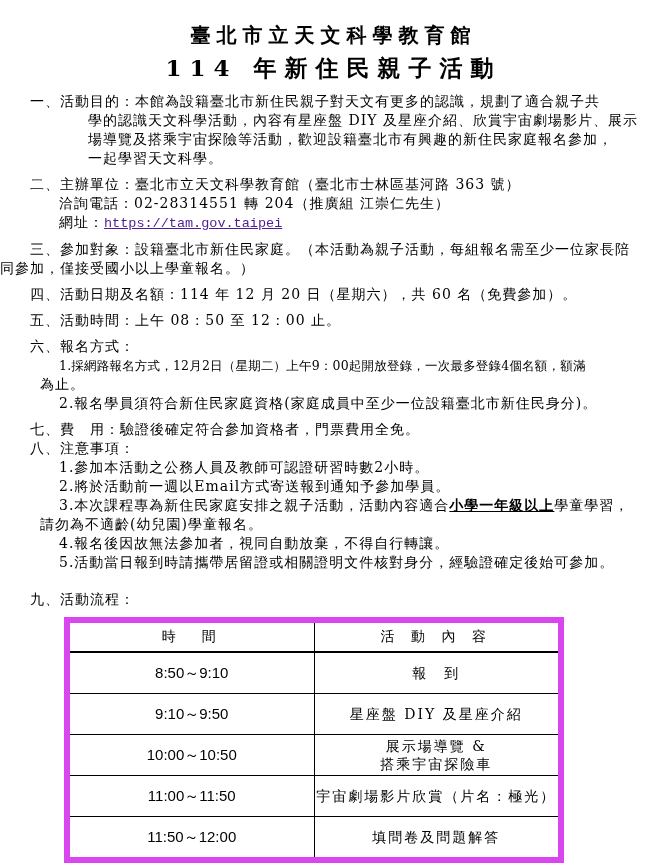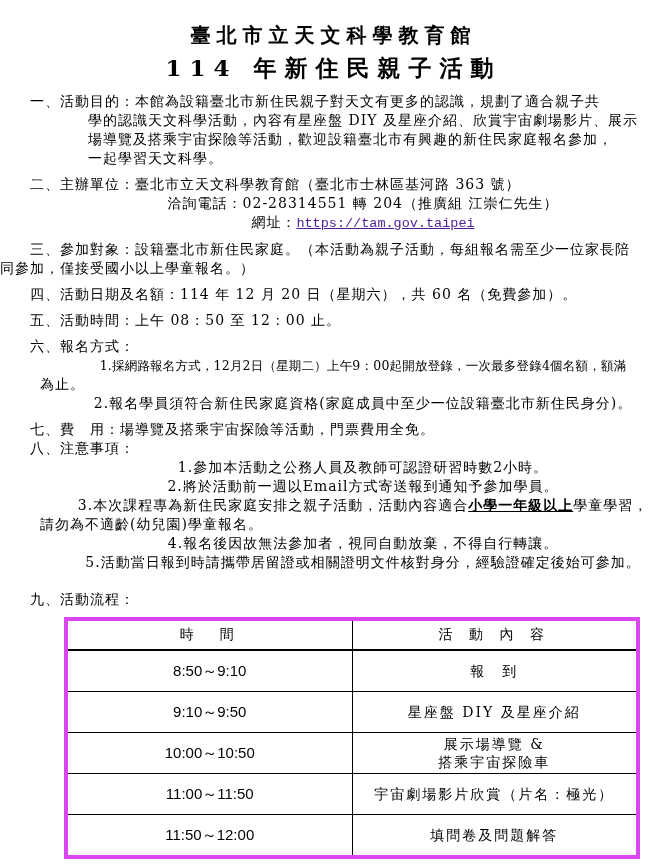--- a/index.html
+++ b/index.html
@@ -20,32 +20,32 @@
   .section.gap-first{margin-top:3px;}
   .section.gap-none{margin-top:0;}
   .section.gap-wide{margin-top:18px;}
   .line{
     font-size:14px;line-height:19px;letter-spacing:1px;
     white-space:nowrap;
   }
   .line.small{font-size:12.5px;letter-spacing:0.2px;}
   .ind0{padding-left:30px;}
   .ind1{padding-left:88px;}
-  .ind2{padding-left:59px;text-align:center;}
+  .ind2{padding-left:59px;}
   .ind3{padding-left:40px;}
   .ind4{}
   .boldul{font-weight:700;text-decoration:underline;}
   a.doc-link{
     color:#4c1d95;text-decoration:underline;cursor:pointer;
     font-family:"Liberation Mono","DejaVu Sans Mono",monospace;
     font-size:13.5px;letter-spacing:0;
   }
   table.schedule{
     border-collapse:collapse;table-layout:fixed;
-    margin:8px 0 0 64px;width:576px;border:4px solid #d946ef;
+    margin:8px 0 0 64px;width:500px;border:6px solid #d946ef;
   }
   .schedule th,.schedule td{border:1px solid #000;text-align:center;padding:2px 0;}
   .schedule thead th{
     border-bottom:2px solid #000;height:24px;font-weight:400;
     font-size:14px;letter-spacing:6px;vertical-align:middle;
   }
   .schedule td{height:36px;vertical-align:middle;text-align:center;}
   td.time-cell{
     width:204px;font-family:"Liberation Sans","DejaVu Sans",sans-serif;
     font-size:15px;letter-spacing:0;
@@ -82,21 +82,21 @@
       <div class="section gap-normal">
         <div class="line ind0"><span>五、活動時間：上午 08：50 至 12：00 止。</span></div>
       </div>
       <div class="section gap-normal">
         <div class="line ind0"><span>六、報名方式：</span></div>
         <div class="line ind2 small"><span>1.採網路報名方式，12月2日（星期二）上午9：00起開放登錄，一次最多登錄4個名額，額滿</span></div>
         <div class="line ind3"><span>為止。</span></div>
         <div class="line ind2"><span>2.報名學員須符合新住民家庭資格(家庭成員中至少一位設籍臺北市新住民身分)。</span></div>
       </div>
       <div class="section gap-normal">
-        <div class="line ind0"><span>七、費　用：場導覽及搭乘宇宙探險等活動，門票費用全免。</span></div>
+        <div class="line ind0"><span>七、費　用：驗證後確定符合參加資格者，門票費用全免。</span></div>
       </div>
       <div class="section gap-none">
         <div class="line ind0"><span>八、注意事項：</span></div>
         <div class="line ind2"><span>1.參加本活動之公務人員及教師可認證研習時數2小時。</span></div>
         <div class="line ind2"><span>2.將於活動前一週以Email方式寄送報到通知予參加學員。</span></div>
         <div class="line ind2"><span>3.本次課程專為新住民家庭安排之親子活動，活動內容適合</span><span class="boldul">小學一年級以上</span><span>學童學習，</span></div>
         <div class="line ind3"><span>請勿為不適齡(幼兒園)學童報名。</span></div>
         <div class="line ind2"><span>4.報名後因故無法參加者，視同自動放棄，不得自行轉讓。</span></div>
         <div class="line ind2"><span>5.活動當日報到時請攜帶居留證或相關證明文件核對身分，經驗證確定後始可參加。</span></div>
       </div>

